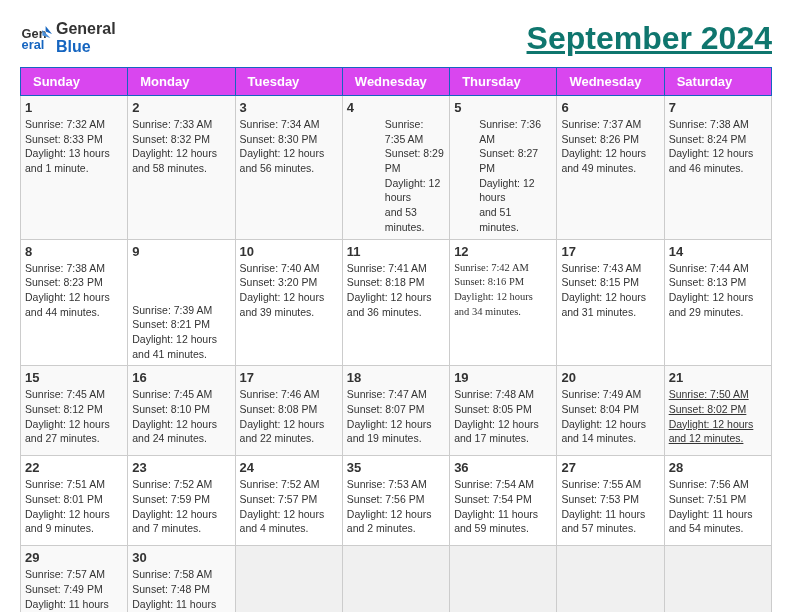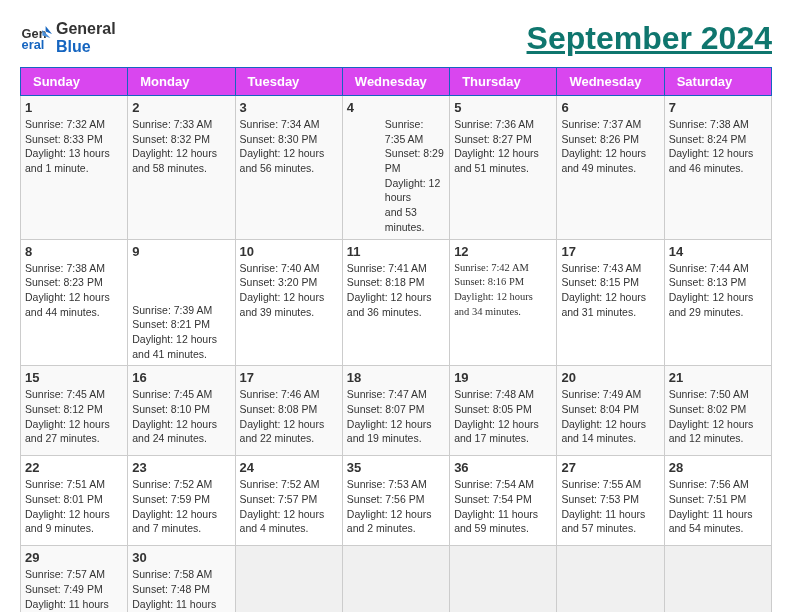--- a/index.html
+++ b/index.html
@@ -141,21 +141,21 @@
         </td>
         <td>
           <span class="day-num">4</span>
           <div class="day-info" style="white-space: pre-line; margin-left: 38px;">Sunrise: 7:35 AM
 Sunset: 8:29 PM
 Daylight: 12 hours
 and 53 minutes.</div>
         </td>
         <td>
           <span class="day-num">5</span>
-          <div class="day-info" style="white-space: pre-line;">Sunrise: 7:36 AM
+          <div class="day-info" style="white-space: pre-line; margin-left: 25px;">Sunrise: 7:36 AM
 Sunset: 8:27 PM
 Daylight: 12 hours
 and 51 minutes.</div>
         </td>
         <td>
           <span class="day-num">6</span>
           <div class="day-info" style="white-space: pre-line;">Sunrise: 7:37 AM
 Sunset: 8:26 PM
 Daylight: 12 hours
 and 49 minutes.</div>
@@ -257,21 +257,21 @@
         </td>
         <td>
           <span class="day-num">20</span>
           <div class="day-info" style="white-space: pre-line;">Sunrise: 7:49 AM
 Sunset: 8:04 PM
 Daylight: 12 hours
 and 14 minutes.</div>
         </td>
         <td>
           <span class="day-num">21</span>
-          <div class="day-info" style="white-space: pre-line;">Sunrise: 7:50 AM
+          <div class="day-info" style="white-space: pre-line; text-decoration: underline;">Sunrise: 7:50 AM
 Sunset: 8:02 PM
 Daylight: 12 hours
 and 12 minutes.</div>
         </td>
       </tr>
       <tr>
         <td>
           <span class="day-num">22</span>
           <div class="day-info" style="white-space: pre-line;">Sunrise: 7:51 AM
 Sunset: 8:01 PM

